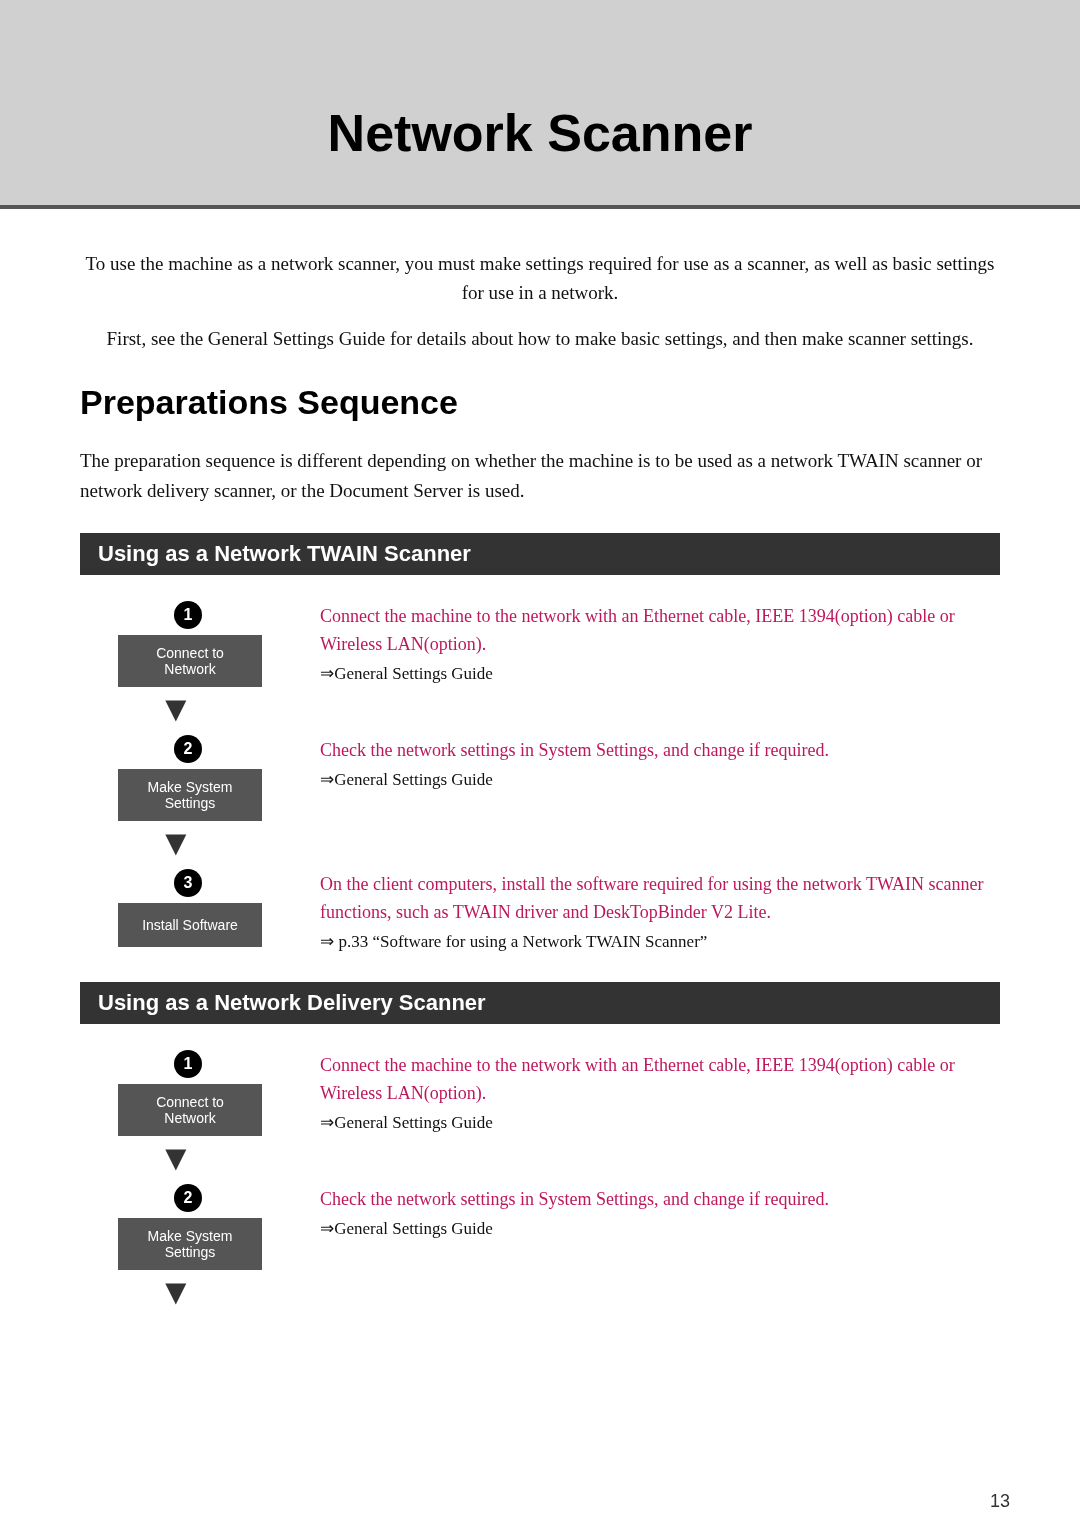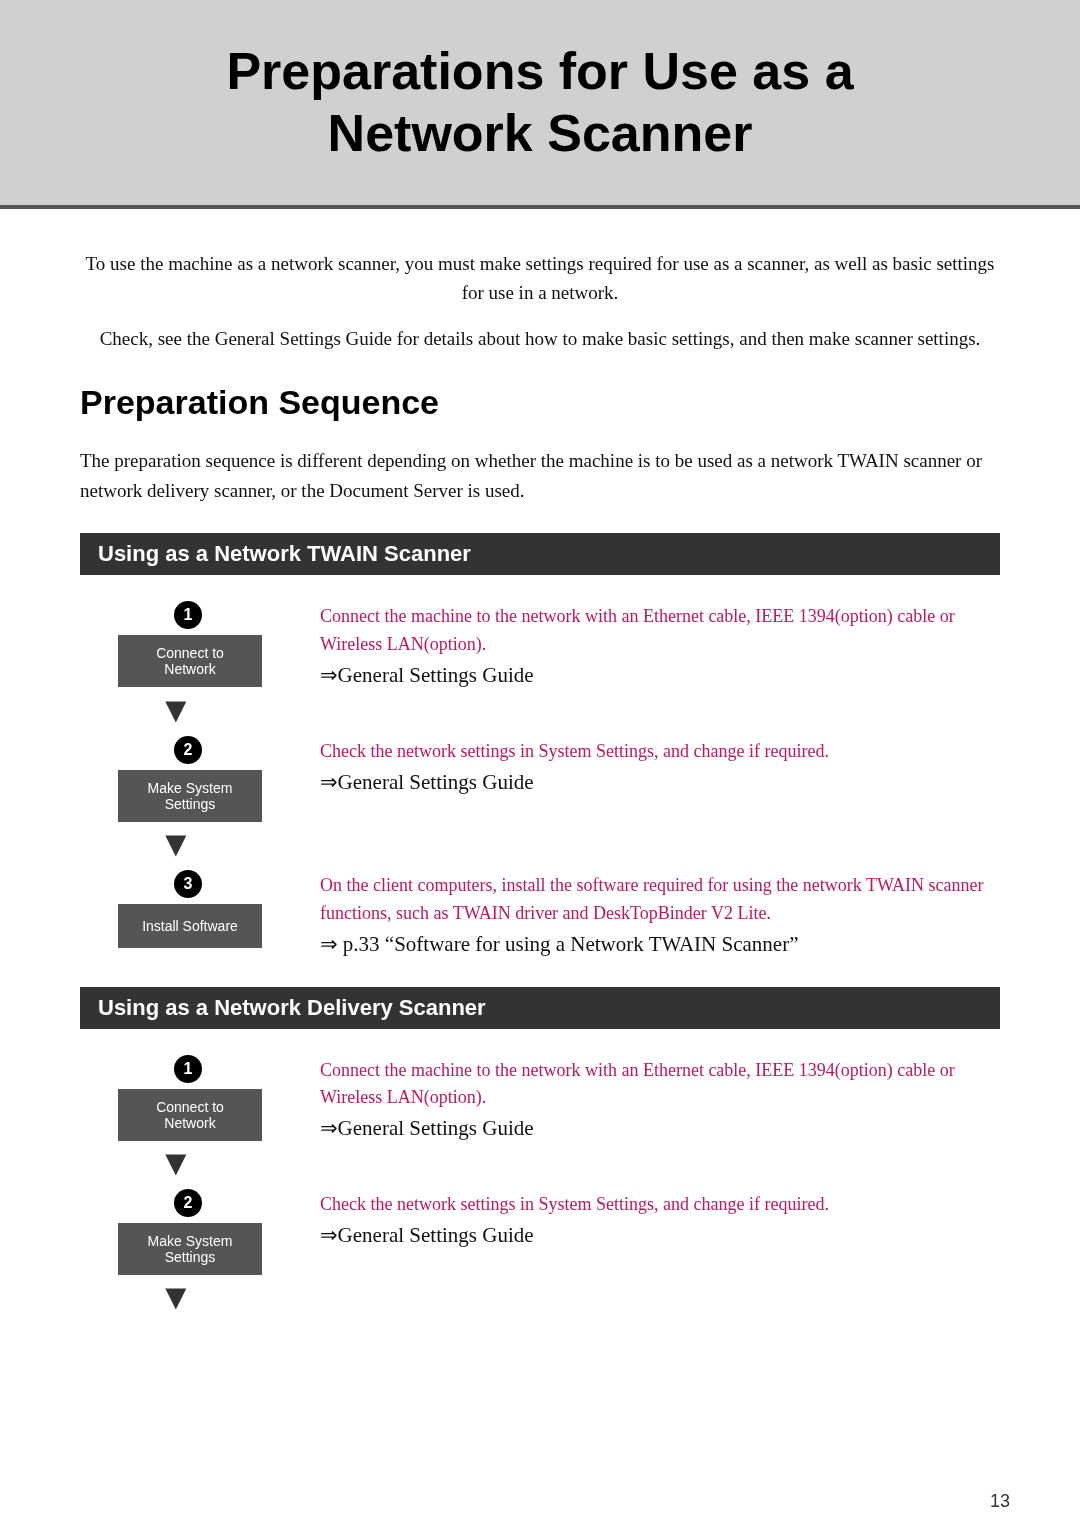--- a/index.html
+++ b/index.html
@@ -154,21 +154,21 @@
     }
 
     .step-desc {
       font-size: 18px;
       line-height: 1.55;
       color: #be185d;
       margin-bottom: 4px;
     }
 
     .step-ref {
-      font-size: 21px;
+      font-size: 17px;
       color: #111;
       margin-top: 2px;
     }
 
     
     .page-number {
       position: absolute;
       bottom: 16px;
       right: 70px;
       font-size: 18px;
@@ -188,31 +188,31 @@
       margin-bottom: 6px;
     }
   </style>
 </head>
 <body>
 
 <div class="page">
 
   <div class="chapter-header">
     <div class="chapter-title">
-      <span>Preparations for Use as a</span><br>
+      <br>
       <span>Network Scanner</span>
     </div>
   </div>
 
   <div class="content">
 
     <p class="intro-text">To use the machine as a network scanner, you must make settings required for use as a scanner, as well as basic settings for use in a network.</p>
-    <p class="intro-text">Check, see the General Settings Guide for details about how to make basic settings, and then make scanner settings.</p>
-
-    <h2 class="section-title">Preparation Sequence</h2>
+    <p class="intro-text">First, see the General Settings Guide for details about how to make basic settings, and then make scanner settings.</p>
+
+    <h2 class="section-title">Preparations Sequence</h2>
     <p class="section-intro">The preparation sequence is different depending on whether the machine is to be used as a network TWAIN scanner or network delivery scanner, or the Document Server is used.</p>
 
     <div class="subsection-header">Using as a Network TWAIN Scanner</div>
 
     <div class="step-flow">
 
       <div class="step-row">
         <div class="step-left">
           <div class="step-number-row">
             <div class="step-circle">

